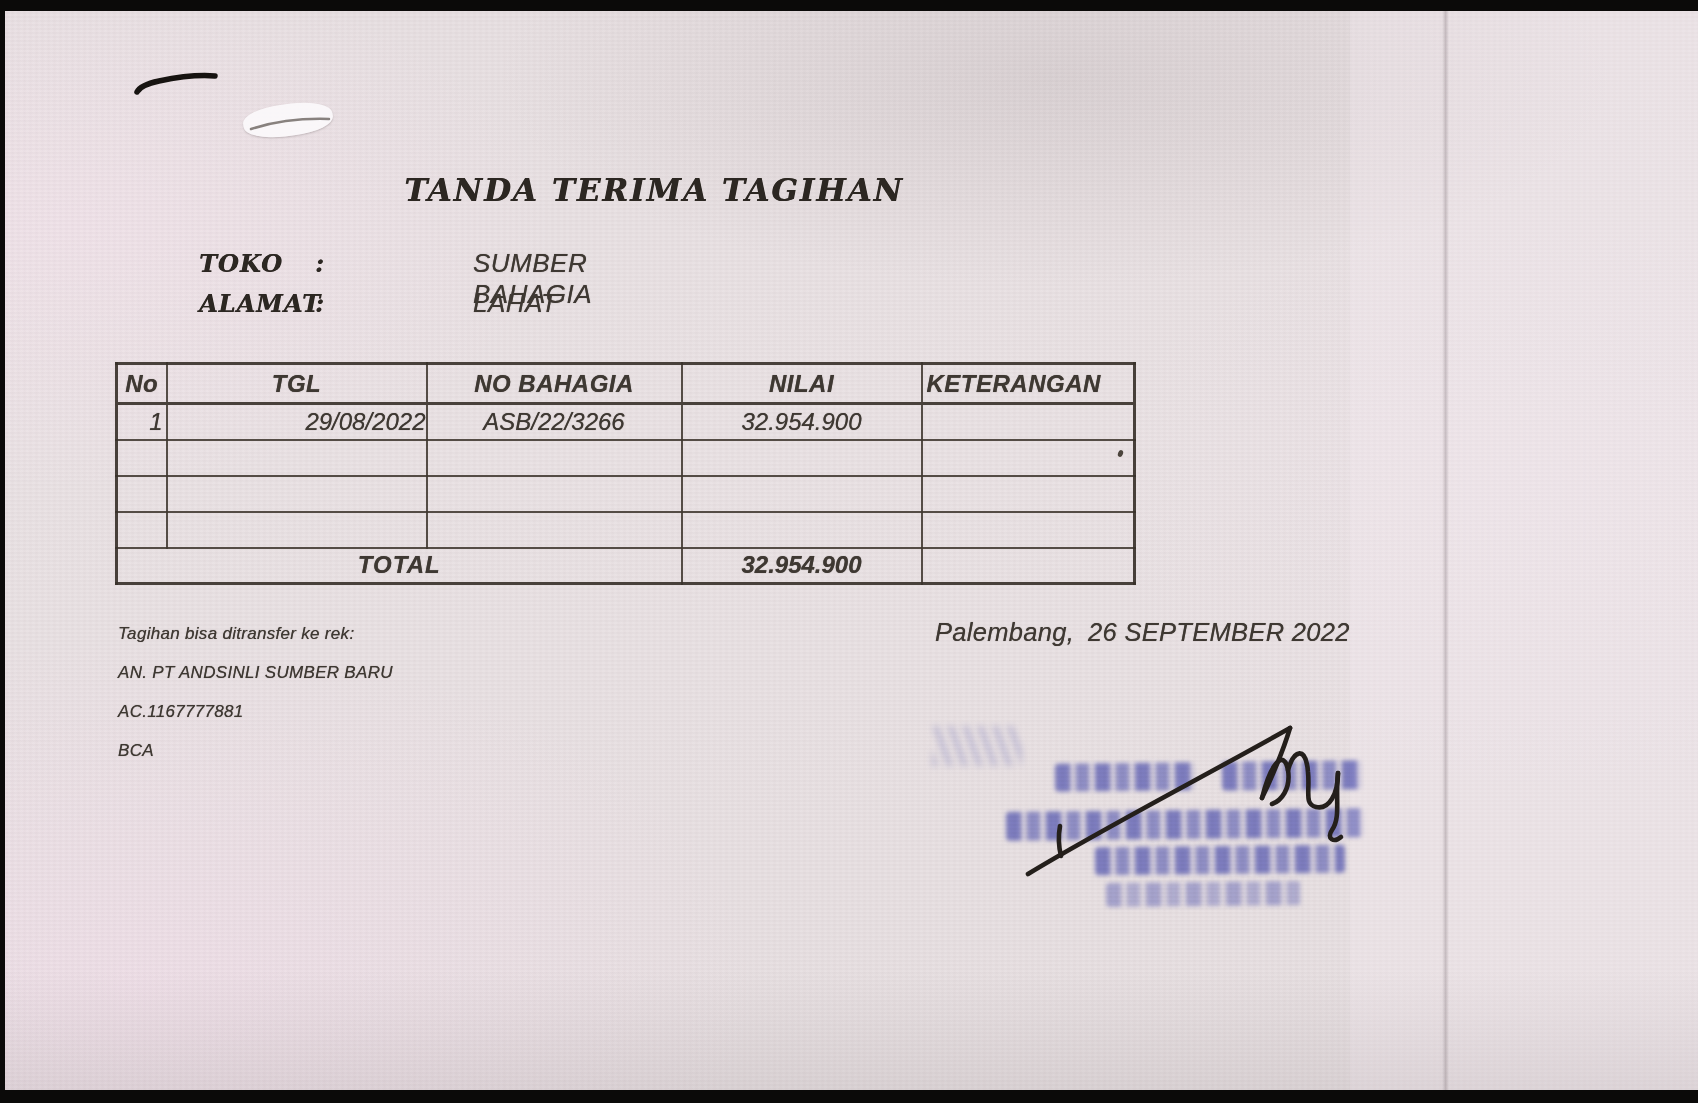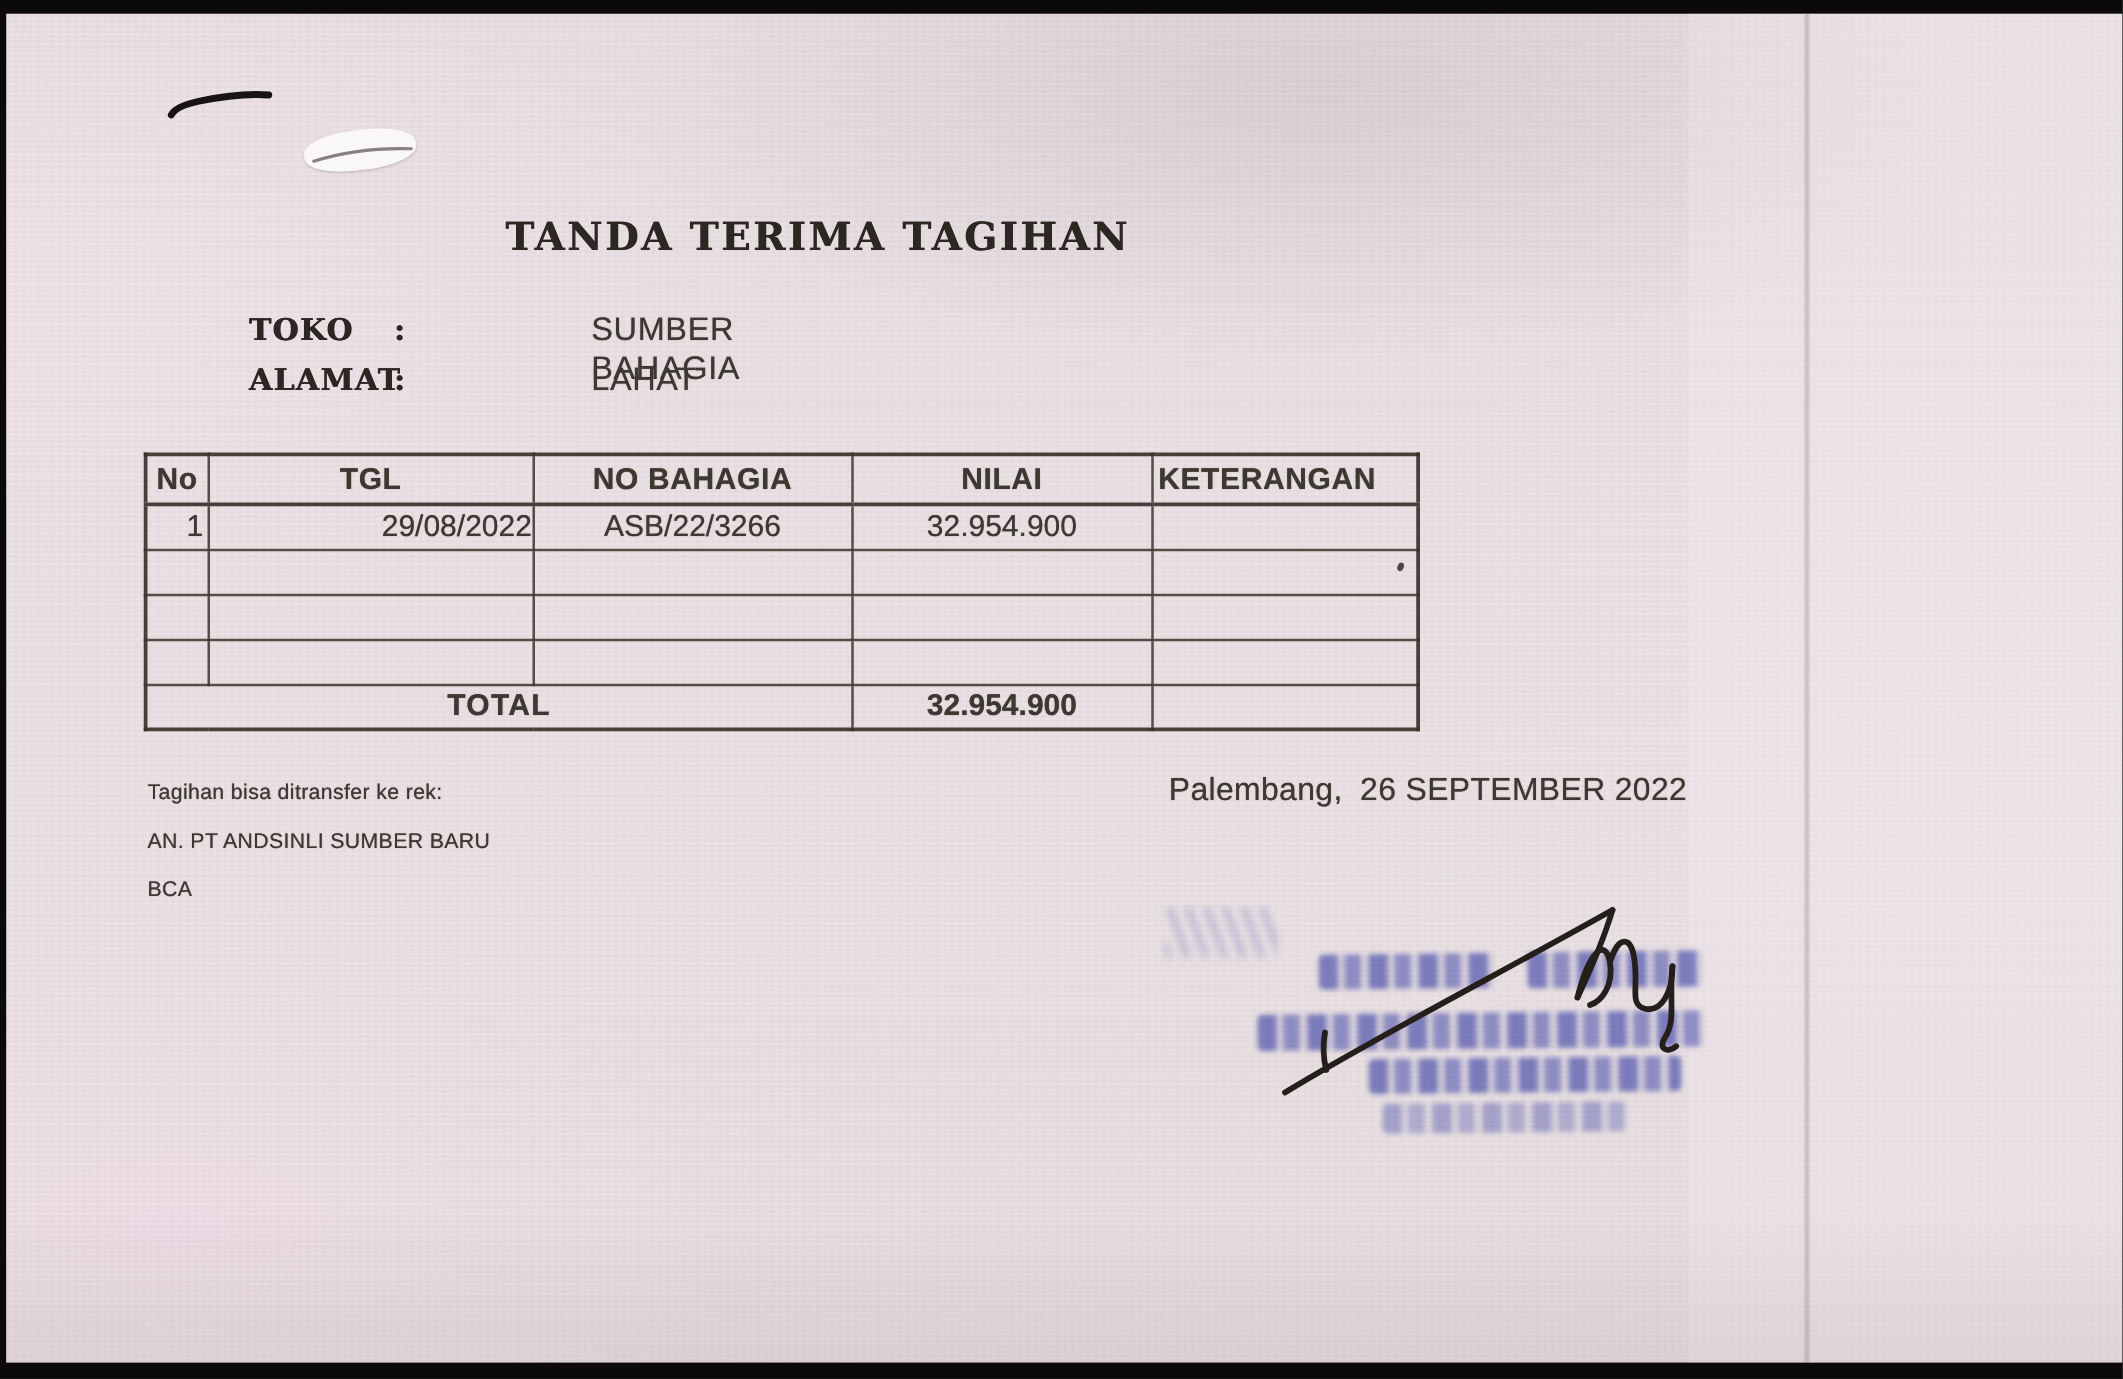--- a/index.html
+++ b/index.html
@@ -1,18 +1,18 @@
 <!DOCTYPE html>
 <html><head>
 <meta charset="utf-8">
 <style>
   * { margin:0; padding:0; box-sizing:border-box; }
   html,body { width:1698px; height:1103px; background:#0b0a09; overflow:hidden;
               font-family:"Liberation Sans", sans-serif; }
-  #scan { position:relative; width:1698px; height:1103px; }
+  #scan { position:relative; width:1698px; height:1103px;font-style:italic; }
 
   
   #paper {
     position:absolute; left:5px; top:11px; width:1693px; height:1079px;
     background:
       radial-gradient(900px 500px at 8% 90%, rgba(243,221,235,.55), rgba(243,221,235,0) 70%),
       radial-gradient(700px 380px at 4% 20%, rgba(246,226,238,.5), rgba(246,226,238,0) 70%),
       radial-gradient(800px 300px at 62% 6%, rgba(138,128,130,.16), rgba(138,128,130,0) 70%),
       radial-gradient(600px 400px at 90% 45%, rgba(240,228,236,.35), rgba(240,228,236,0) 75%),
       linear-gradient(180deg, #e7dfe1 0%, #e9e1e3 40%, #e6dee0 100%);
@@ -174,20 +174,21 @@
       <td class="c-nil">32.954.900</td>
       <td class="c-ket"></td>
     </tr>
   </tbody>
     </table>
   <div class="speck"></div>
 
   <div id="transfer-block" class="scan-text">
     <div>Tagihan bisa ditransfer ke rek:</div>
     <div>AN. PT ANDSINLI SUMBER BARU</div>
+    <div>AC.1167777881</div>
     <div>BCA</div>
   </div>
 
   <div id="date-line" class="scan-text">
     <span class="city">Palembang,</span><span>26 SEPTEMBER 2022</span>
   </div>
 
   <div id="stamp-smudge"></div>
   <div id="stamp-l1a" class="stamp-band"></div>
   <div id="stamp-l1b" class="stamp-band"></div>

